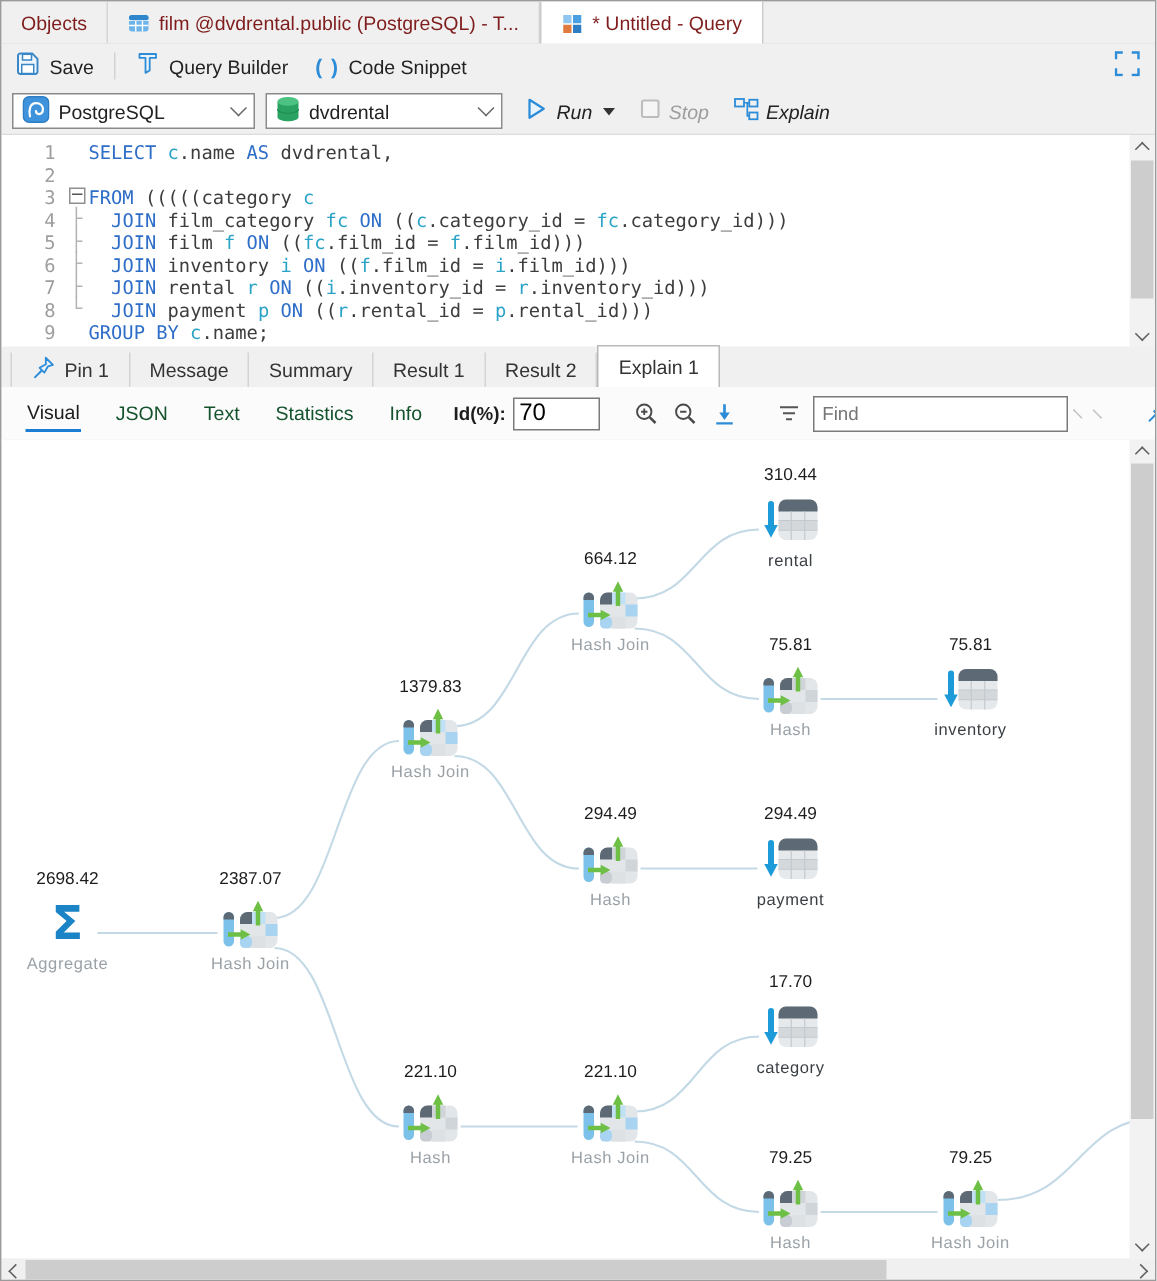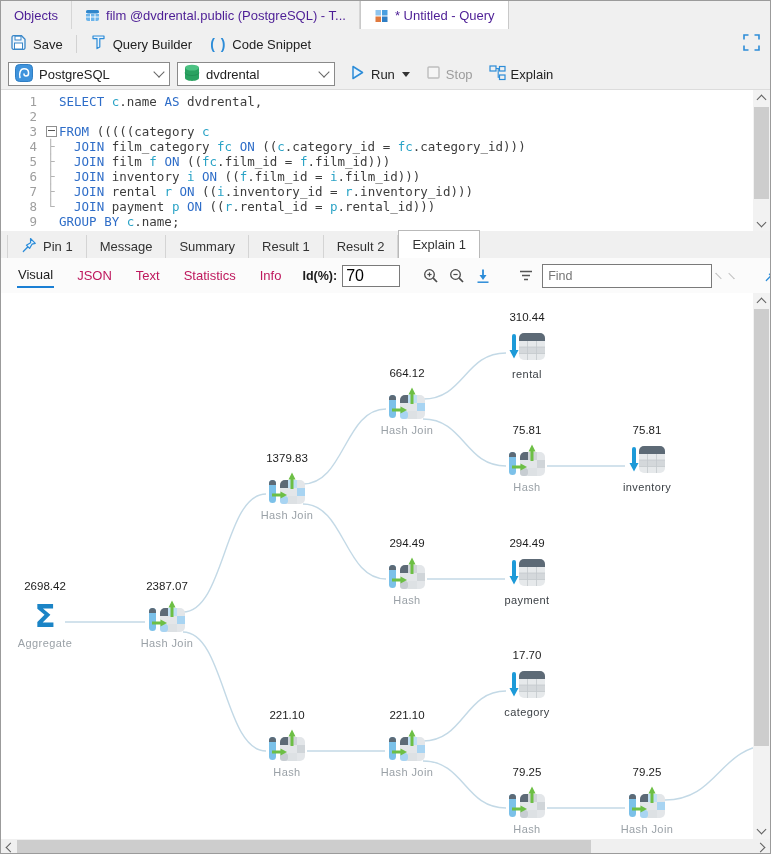--- a/index.html
+++ b/index.html
@@ -3,21 +3,21 @@
 <meta charset="utf-8">
 <style>
   html,body{margin:0;padding:0;background:#dcdcdc;}
   #app{position:relative;width:771px;height:854px;background:#f0f0f0;
        font-family:"Liberation Sans",sans-serif;font-size:13px;color:#222;
        overflow:hidden;box-sizing:border-box;border:1px solid #9b9b9b;}
   
   .tabbar{position:absolute;left:0;top:0;width:100%;height:28px;background:#f0f0f0;
           border-bottom:1px solid #c9c9c9;display:flex;align-items:stretch;}
   .wtab{display:flex;align-items:center;gap:6px;padding:0 13px;border-right:1px solid #d6d6d6;
-        color:#4c1d95;white-space:nowrap;cursor:default;}
+        color:#7f1d1d;white-space:nowrap;cursor:default;}
   .wtab.active{background:#fff;border-right:1px solid #c9c9c9;border-left:1px solid #c9c9c9;
         margin-bottom:-1px;border-bottom:1px solid #fff;}
   .wtab .ticon{display:flex;align-items:center;}
   
   .toolbar{position:absolute;left:0;top:28px;width:100%;height:30px;display:flex;
            align-items:center;background:#f0f0f0;}
   .tbtn{display:flex;align-items:center;gap:6px;padding:0 9px;height:26px;color:#222;cursor:default;}
   .tsep{width:1px;height:18px;background:#d2d2d2;margin:0 4px;}
   .snippet-glyph{color:#2c8cd8;font-weight:bold;font-size:14px;letter-spacing:1px;}
   .fsbtn{margin-left:auto;margin-right:10px;display:flex;align-items:center;}
@@ -25,21 +25,21 @@
   .connbar{position:absolute;left:0;top:58px;width:100%;height:30px;display:flex;
            align-items:center;background:#f0f0f0;}
   .combo{display:flex;align-items:center;gap:6px;height:24px;background:#fff;
          border:1px solid #8a8a8a;padding:0 6px;margin-left:7px;box-sizing:border-box;}
   .combo .clabel{flex:1;overflow:hidden;white-space:nowrap;}
   .combo-server{width:162px;}
   .combo-db{width:158px;}
   .combo-schema{width:162px;}
   .chevd{width:7px;height:7px;border-right:1.4px solid #666;border-bottom:1.4px solid #666;
          transform:rotate(45deg);margin-top:-4px;flex:none;}
-  .cmdbtn{display:flex;align-items:center;gap:5px;padding:0 8px;height:26px;cursor:default;}
+  .cmdbtn{display:flex;align-items:center;gap:5px;padding:0 8px;height:26px;cursor:default;font-style:italic;}
   .runbtn{margin-left:6px;}
   .caret{width:0;height:0;border-left:4px solid transparent;border-right:4px solid transparent;
          border-top:5px solid #333;margin-left:2px;}
   .stopbtn{color:#9d9d9d;}
   
   .editor{position:absolute;left:0;top:88px;width:100%;height:142px;background:#fff;
           border-top:1px solid #dcdcdc;font-family:"DejaVu Sans Mono","Liberation Mono",monospace;
           font-size:12.5px;overflow:hidden;}
   .cl{display:flex;height:15px;line-height:15px;white-space:pre;}
   .cl:first-child{margin-top:4px;}
@@ -55,21 +55,21 @@
   .rtabs{position:absolute;left:0;top:230px;width:100%;height:27px;background:#f0f0f0;
          display:flex;align-items:flex-end;border-bottom:1px solid #c9c9c9;}
   .rtab{display:flex;align-items:center;gap:6px;height:23px;padding:0 13px;color:#333;
         border-right:1px solid #d4d4d4;cursor:default;}
   .rtab:first-child{border-left:1px solid #d4d4d4;margin-left:6px;}
   .rtab.active{background:#fff;height:27px;border:1px solid #b9b9b9;border-bottom:1px solid #fff;
         margin-bottom:-1px;}
   
   .etoolbar{position:absolute;left:0;top:257px;width:100%;height:35px;background:#fbfbfb;
             display:flex;align-items:center;border-bottom:1px solid #e3e3e3;}
-  .eview{color:#be185d;margin-left:22px;padding:4px 1px;cursor:default;}
+  .eview{color:#14532d;margin-left:22px;padding:4px 1px;cursor:default;}
   .eview:first-child{margin-left:14px;}
   .eview.active{color:#1c1c1c;border-bottom:2px solid #1a7fd4;margin-left:16px;}
   .idlabel{margin-left:20px;color:#1c1c1c;font-weight:bold;font-size:12.5px;}
   .idinput{width:50px;height:20px;border:1px solid #7a7a7a;margin-left:5px;font-size:16px;
            padding:0 3px;font-family:"Liberation Sans",sans-serif;}
   .esep{width:1px;height:20px;background:#d8d8d8;margin:0 9px;}
   .eicon{display:flex;align-items:center;margin:0 5px;cursor:default;}
   .findinput{width:158px;height:22px;border:1px solid #7a7a7a;font-size:12.5px;padding:0 5px;
              font-family:"Liberation Sans",sans-serif;margin-left:4px;}
   .navchev{width:7px;height:7px;border-right:1.5px solid #c2c2c2;border-bottom:1.5px solid #c2c2c2;

